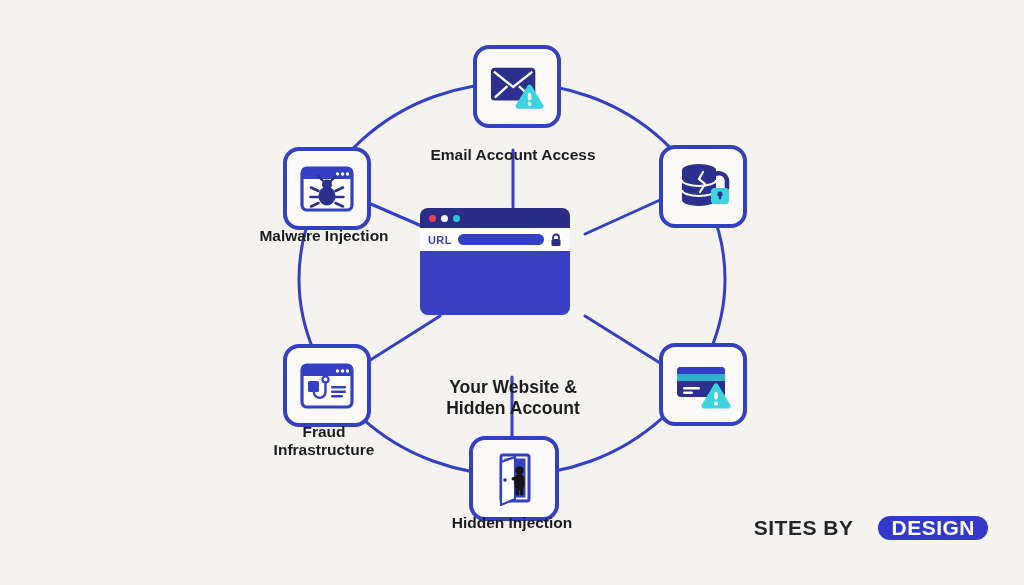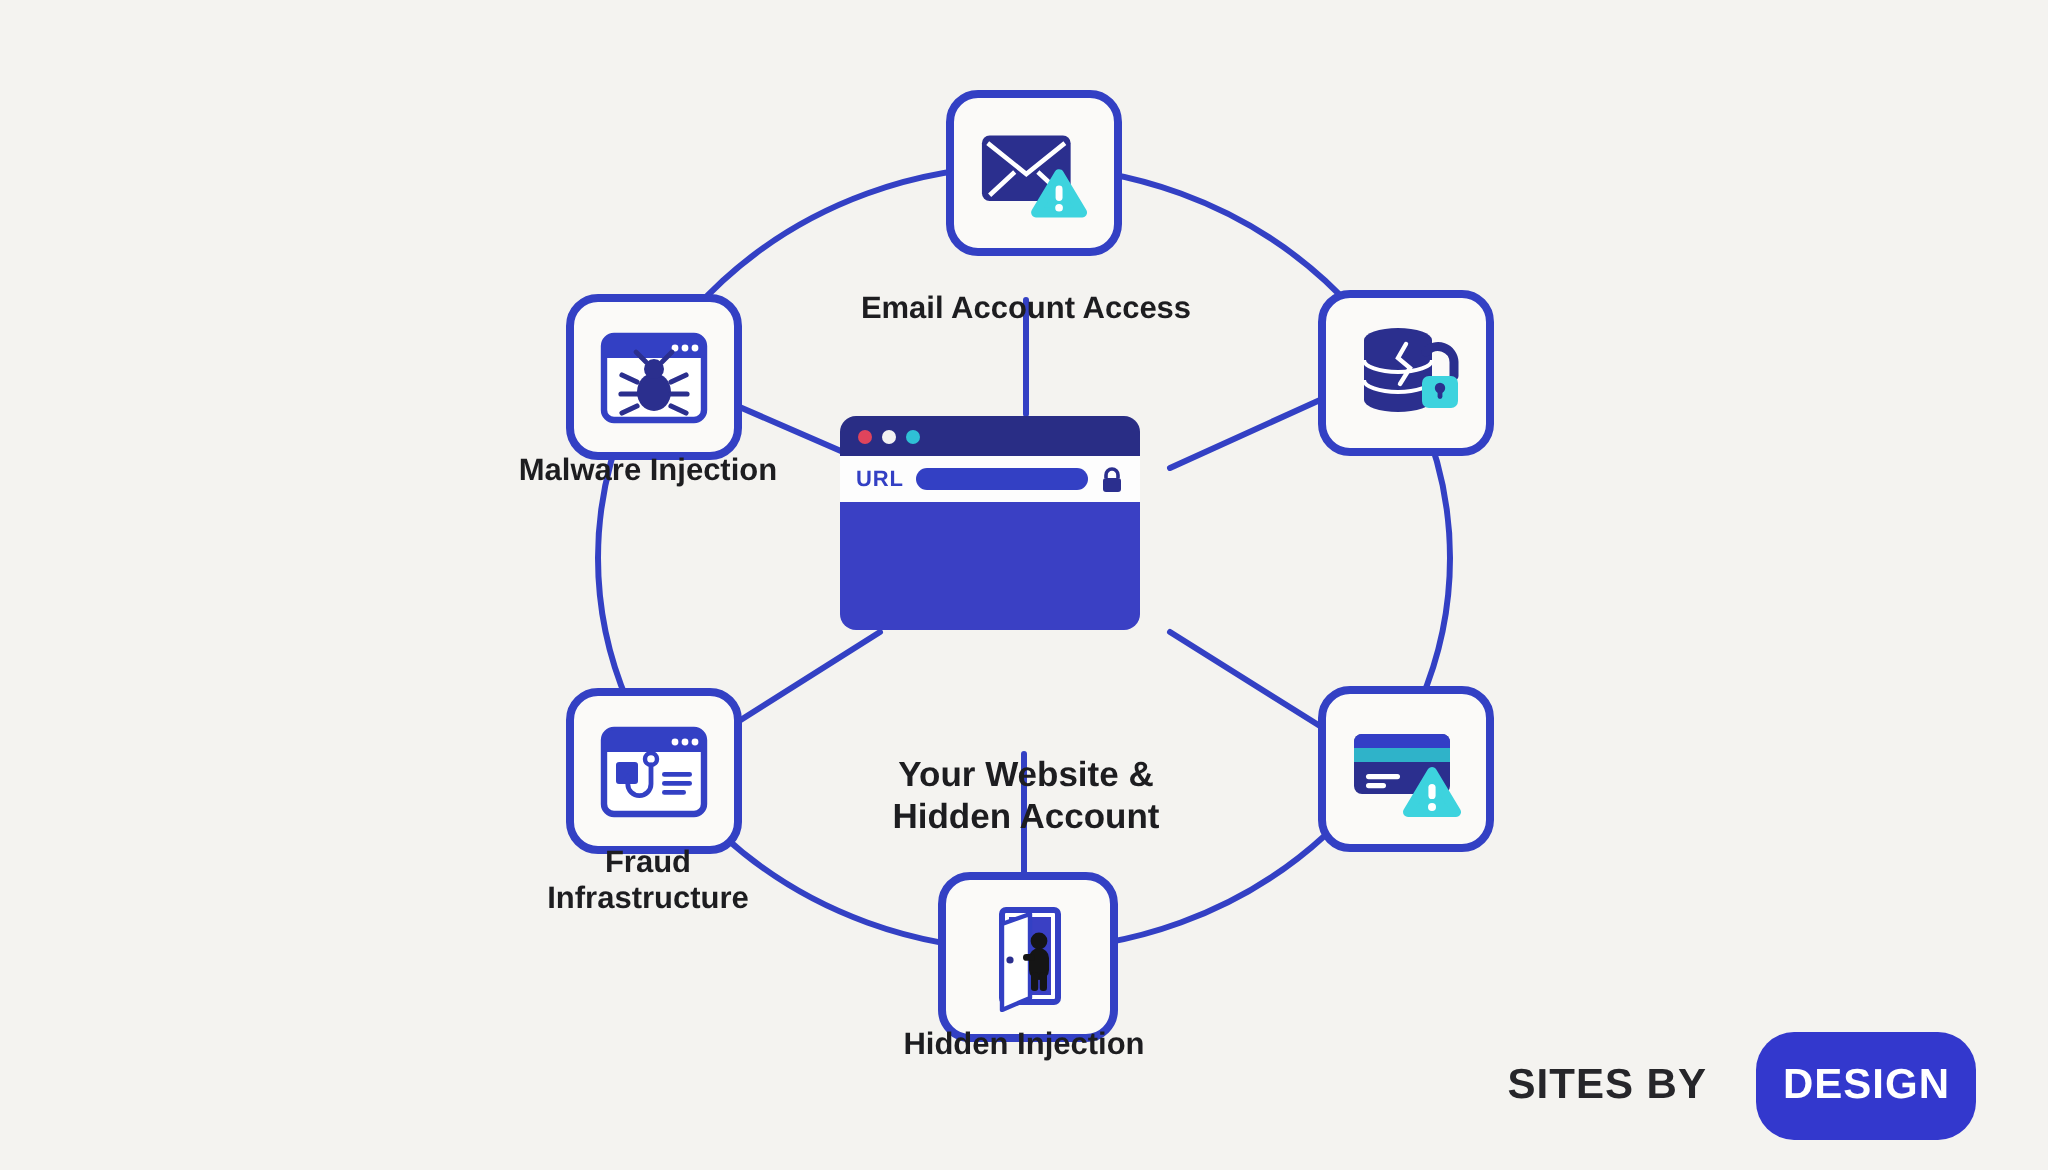--- a/index.html
+++ b/index.html
@@ -17,21 +17,21 @@
         display:flex;align-items:center;padding-left:9px;gap:5px;}
   .dot{width:7px;height:7px;border-radius:50%;}
   .browser .urlbar{height:23px;background:#fdfdfd;display:flex;align-items:center;padding:0 8px;}
   .urltext{font-size:11px;font-weight:800;color:#3340c4;letter-spacing:.4px;}
   .urlpill{flex:1;height:11px;background:#3340c4;border-radius:6px;margin:0 6px;}
   .browser .bodyarea{height:64px;background:#3a40c4;border-radius:0 0 8px 8px;}
   
   .logo{position:absolute;right:36px;top:516px;display:flex;align-items:center;gap:25px;z-index:2;}
   .logo-text{font-size:21px;font-weight:800;color:#26262a;letter-spacing:.5px;}
   .logo-pill{background:#3338cd;color:#fff;font-size:21px;font-weight:800;letter-spacing:.5px;
-       padding:15px 13px;border-radius:19px;}
+       padding:0 13px;border-radius:19px;}
 </style>
 </head>
 <body>
 
 <div class="stage">
 
   <svg class="links" width="1024" height="585" viewBox="0 0 1024 585">
     <ellipse cx="512" cy="279" rx="213" ry="196" fill="none" stroke="#3340c4" stroke-width="3"></ellipse>
     <g stroke="#3340c4" stroke-width="3" stroke-linecap="round">
       <line x1="513" y1="150" x2="513" y2="207"></line>

